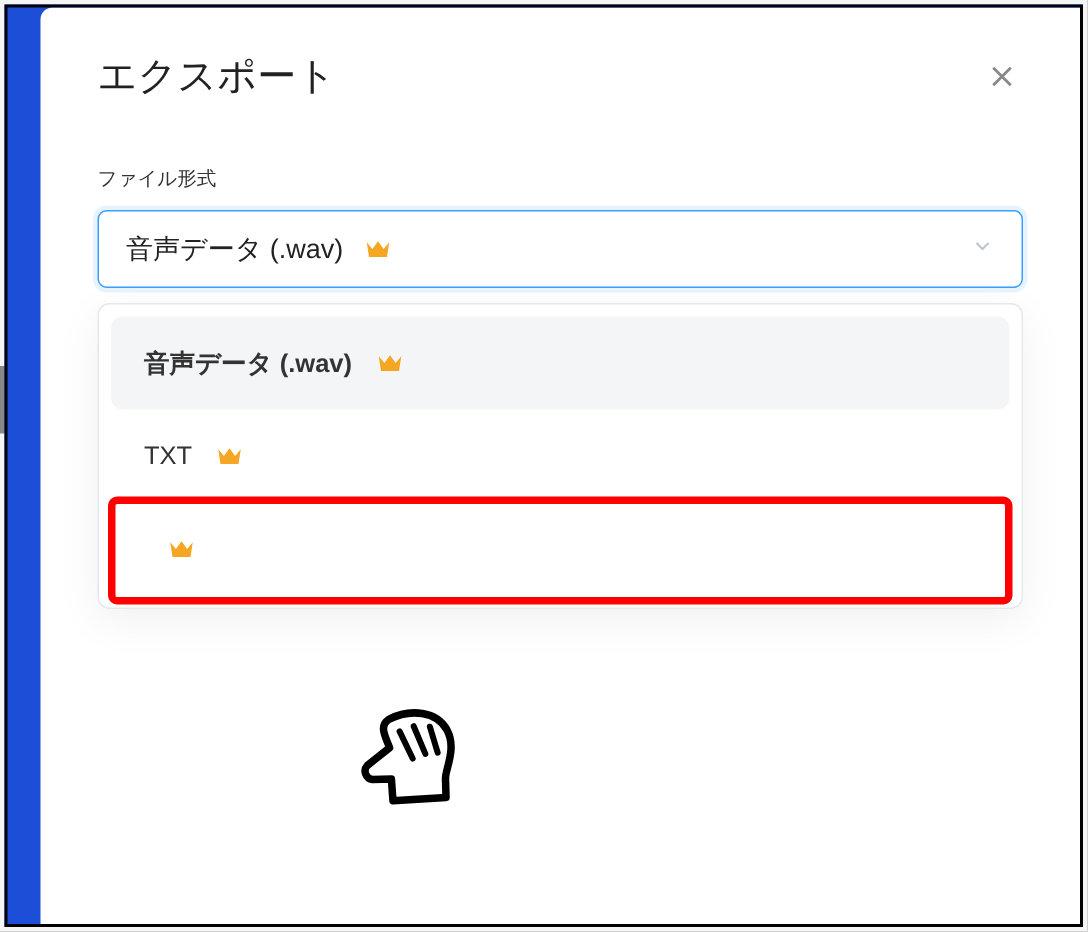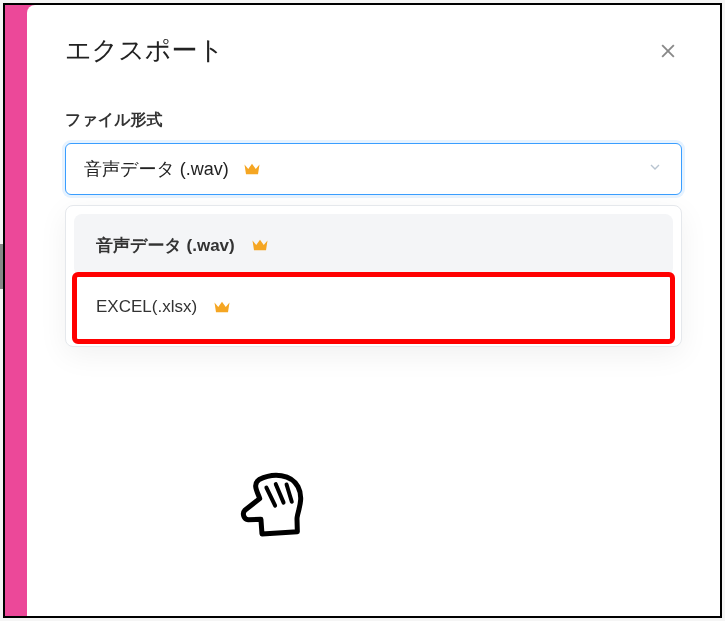--- a/index.html
+++ b/index.html
@@ -23,21 +23,21 @@
       height: 45px;
       background: #888;
     }
     .frame {
       position: absolute;
       left: 3px;
       top: 3px;
       right: 3px;
       bottom: 3px;
       border: 2px solid #000;
-      background: #ec4899;
+      background: #1d4ed8;
       overflow: hidden;
     }
     .modal {
       position: absolute;
       left: 22px;
       top: 0;
       right: 0;
       bottom: 0;
       background: #fff;
       border-radius: 8px 0 0 0;
@@ -58,24 +58,23 @@
       width: 28px;
       height: 28px;
       display: flex;
       align-items: center;
       justify-content: center;
       cursor: pointer;
       color: #888;
     }
     .close-btn svg { width: 20px; height: 20px; }
     .field-label {
-      font-size: 16px;
+      font-size: 13px;
       color: #333;
       margin-bottom: 12px;
-      font-weight: bold;
     }
     .select {
       width: 100%;
       height: 52px;
       border: 1px solid #3a9eff;
       border-radius: 6px;
       box-shadow: 0 0 0 3px rgba(58,158,255,0.12);
       display: flex;
       align-items: center;
       padding: 0 18px;
@@ -175,26 +174,31 @@
 
     <div class="dropdown">
 
       <div class="option selected">
         <span class="option-label">音声データ (.wav)</span>
         <svg class="crown" viewBox="0 0 24 18">
             <path d="M2 3 L7 9 L12 2 L17 9 L22 3 L20 16 L4 16 Z" fill="#f5a623"></path>
           </svg>
       </div>
 
-
-
-
-
       <div class="option">
-        <span class="option-label">EXCEL(.xlsx)</span>
+        <span class="option-label">TXT</span>
+        <svg class="crown" viewBox="0 0 24 18">
+            <path d="M2 3 L7 9 L12 2 L17 9 L22 3 L20 16 L4 16 Z" fill="#f5a623"></path>
+          </svg>
+      </div>
+
+
+
+
+      <div class="option">
         <svg class="crown" viewBox="0 0 24 18">
             <path d="M2 3 L7 9 L12 2 L17 9 L22 3 L20 16 L4 16 Z" fill="#f5a623"></path>
           </svg>
       </div>
 
       <div class="highlight-box"></div>
     </div>
 
     <svg class="cursor" width="96" height="96" viewBox="0 0 96 96" style="left:202px; top:452px;">
       <g transform="rotate(-20 48 48)">

